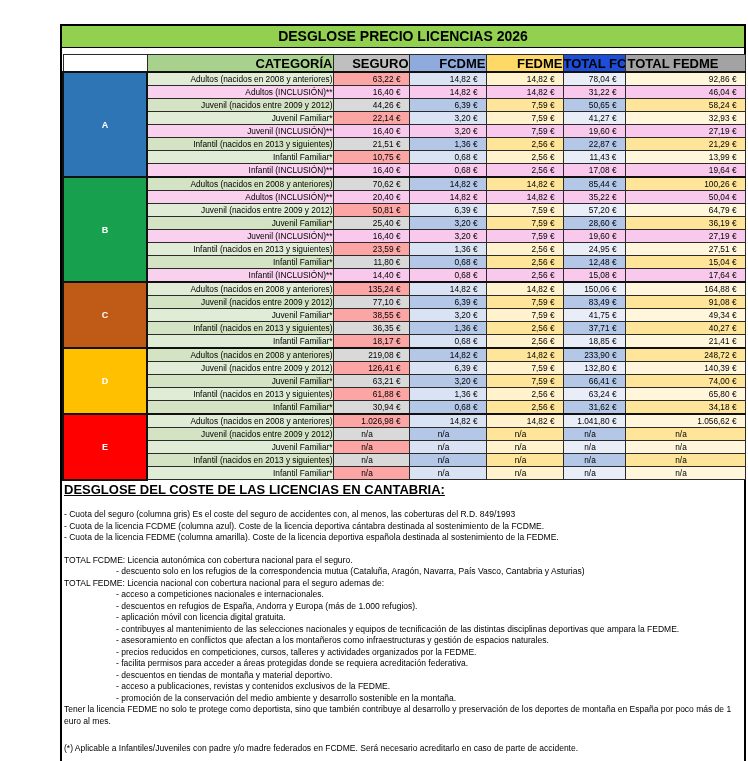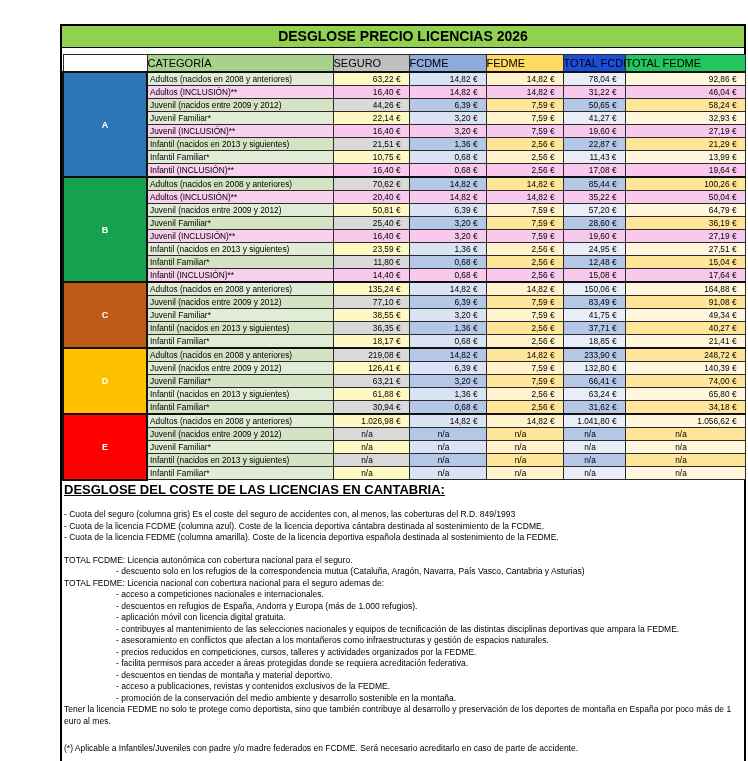--- a/index.html
+++ b/index.html
@@ -7,39 +7,39 @@
   #sheet{position:absolute;left:60px;top:24px;width:682px;border:2px solid #000000;background:#fff;}
   
   .title-bar{height:21px;line-height:21px;background:#92D050;border-bottom:1px solid #000;
     text-align:center;font-weight:bold;font-size:14px;color:#000;}
   .gap-row{height:6px;background:#fff;}
   
   table{border-collapse:collapse;table-layout:fixed;width:682px;}
   col.c-letter{width:84px;}col.c-cat{width:186px;}col.c-seg{width:76px;}
   col.c-fc{width:77px;}col.c-fe{width:77px;}col.c-tfc{width:62px;}col.c-tfe{width:120px;}
   td,th{border:1px solid #2a2a2a;padding:0;margin:0;overflow:hidden;white-space:nowrap;}
-  thead th{height:16px;font-size:11px;font-weight:normal;text-align:left;color:#000;}
+  thead th{height:16px;font-size:13px;font-weight:bold;text-align:right;color:#000;}
   th.corner{background:#ffffff;border-top:1px solid #2a2a2a;}
   th.h-cat{background:#A9D18E;}
   th.h-seg{background:#BFBFBF;}
   th.h-fc{background:#8FAADC;}
   th.h-fe{background:#FFD965;}
   th.h-tfc{background:#1d4ed8;}
-  th.h-tfe{background:#22c55e;padding-right:26px;margin-left:39px;}
+  th.h-tfe{background:#a3a3a3;padding-right:26px;margin-left:39px;}
   tbody td{height:12px;font-size:8.3px;}
   tbody tr.section-start td{border-top:2px solid #111;}
   .letter-cell{text-align:center;font-weight:bold;font-size:9px;color:#fff;border:2px solid #111;}
-  .label-cell{text-align:left;padding-left:2px;color:#000;}
+  .label-cell{text-align:right;padding-left:19px;color:#000;}
   .g-light{background:#E1ECD6;}
   .g-dark{background:#D3E3C3;}
   .label-cell.pink{background:#FAD0EF;}
   .val-cell{text-align:right;padding-right:8px;color:#000;}
   .val-cell.last{}
   .val-cell.na{text-align:center;}
-  .t-light.c-seguro{background:#fef9c3;} .t-dark.c-seguro{background:#D9D9D9;}
+  .t-light.c-seguro{background:#fca5a5;} .t-dark.c-seguro{background:#D9D9D9;}
   .t-light.c-fcdme{background:#DAE3F3;}  .t-dark.c-fcdme{background:#B4C7E7;}
   .t-light.c-fedme{background:#FFF2CC;}  .t-dark.c-fedme{background:#FFE599;}
   .t-light.c-tfcdme{background:#E9EDF7;} .t-dark.c-tfcdme{background:#B4C7E7;}
   .t-light.c-tfedme{background:#FFF6DC;} .t-dark.c-tfedme{background:#FFE599;}
   .t-pink{background:#F8C9EC;}
   
   #footer{background:#fff;padding:3px 3px 4px 2px;font-size:8.5px;line-height:11.5px;color:#000;}
   .fheading{font-weight:bold;text-decoration:underline;font-size:13px;}
   .fline{white-space:normal;}
   .fline.indent{padding-left:52px;}

